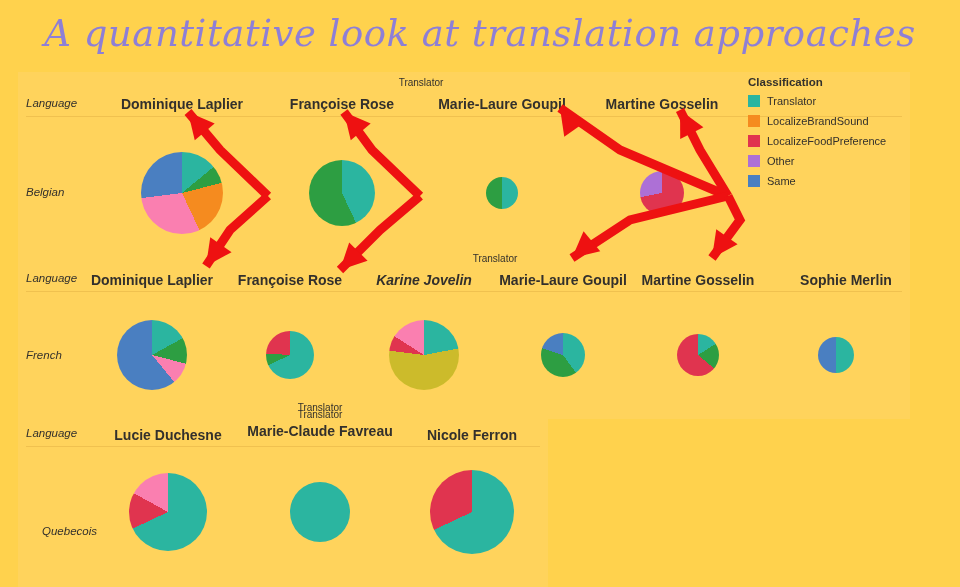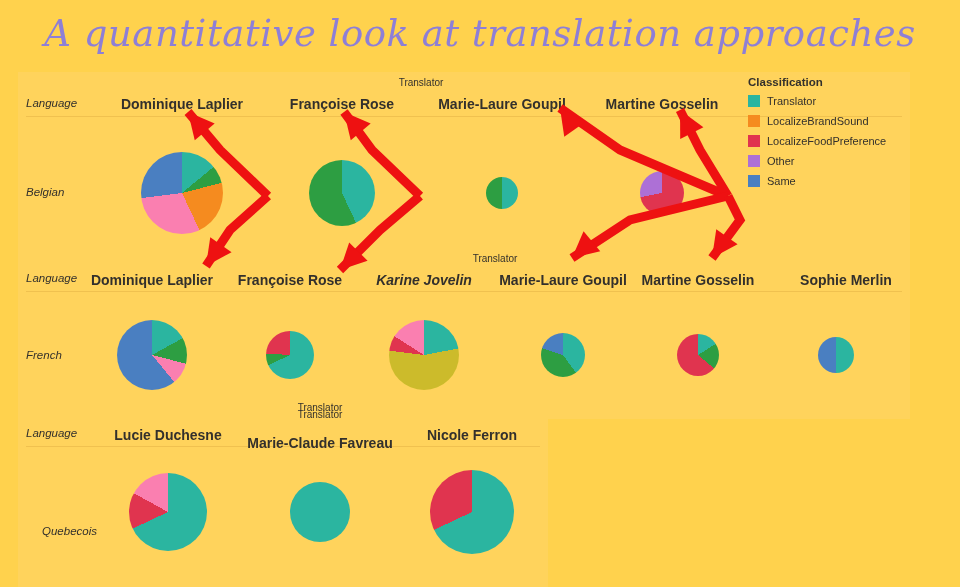--- a/index.html
+++ b/index.html
@@ -112,21 +112,21 @@
       </div>
   </div>
 
   <div class="panel" id="panel-quebecois">
     <div class="grouphead" style="left:302px;top:-10px;">Translator</div>
     <div class="rowlabel" style="left:8px;top:8px;">Language</div>
     <div class="hrule" style="left:8px;top:27px;width:514px;"></div>
     <div class="rowlabel" style="left:24px;top:106px;">Quebecois</div>
     <div id="quebecois-cols">
         <div class="colhead" style="left: 150px; top: 8px;">Lucie Duchesne</div>
-        <div class="colhead" style="left: 302px; top: 16px;">Marie-Claude Favreau</div>
+        <div class="colhead" style="left: 302px; top: 4px;">Marie-Claude Favreau</div>
         <div class="colhead" style="left: 454px; top: 8px;">Nicole Ferron</div>
       </div>
     <div id="quebecois-pies">
         <div class="pie" title="Lucie Duchesne" style="width: 78px; height: 78px; left: 150px; top: 93px; background: conic-gradient(rgb(43, 181, 160) 0%, rgb(43, 181, 160) 68%, rgb(224, 52, 79) 68%, rgb(224, 52, 79) 83%, rgb(250, 127, 176) 83%, rgb(250, 127, 176) 100%);"></div>
         <div class="pie" title="Marie-Claude Favreau" style="width: 60px; height: 60px; left: 302px; top: 93px; background: rgb(43, 181, 160);"></div>
         <div class="pie" title="Nicole Ferron" style="width: 84px; height: 84px; left: 454px; top: 93px; background: conic-gradient(rgb(43, 181, 160) 0%, rgb(43, 181, 160) 68%, rgb(224, 52, 79) 68%, rgb(224, 52, 79) 100%);"></div>
       </div>
   </div>
 
   <div class="grouphead" style="left:320px;top:402px;">Translator</div>

